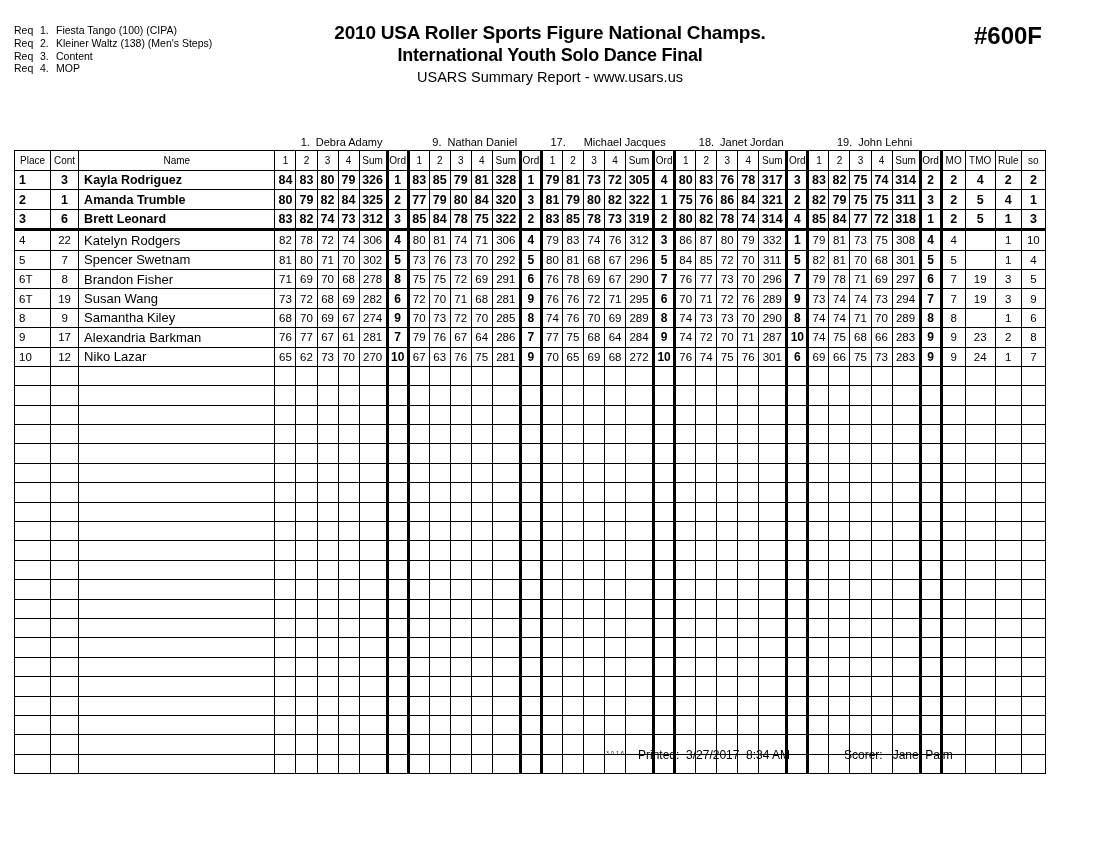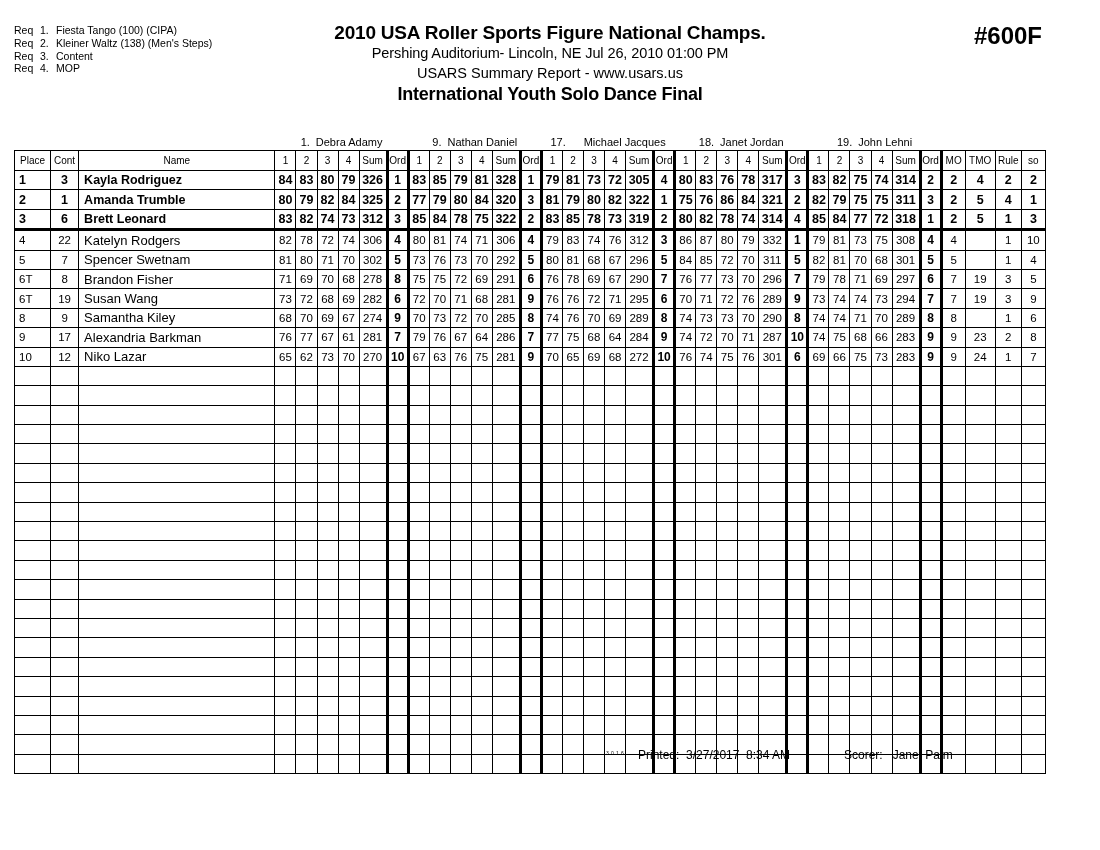--- a/index.html
+++ b/index.html
@@ -140,23 +140,22 @@
 
 <div id="req-block">
     <span class="req-line"><span class="req-label">Req</span><span class="req-num">1.</span><span>Fiesta Tango (100) (CIPA)</span></span>
     <span class="req-line"><span class="req-label">Req</span><span class="req-num">2.</span><span>Kleiner Waltz (138) (Men's Steps)</span></span>
     <span class="req-line"><span class="req-label">Req</span><span class="req-num">3.</span><span>Content</span></span>
     <span class="req-line"><span class="req-label">Req</span><span class="req-num">4.</span><span>MOP</span></span>
   </div>
 
 <div id="title-block">
   <div id="event-title">2010 USA Roller Sports Figure National Champs.</div>
-  <div id="venue-line">Pershing Auditorium- Lincoln, NE  Jul 26, 2010  01:00 PM</div>
+  <div id="division-title">International Youth Solo Dance Final</div>
   <div id="report-line">USARS Summary Report - www.usars.us</div>
-  <div id="division-title">International Youth Solo Dance Final</div>
 </div>
 <div id="event-code">#600F</div>
 
 <div id="sheet">
   <table class="grid">
     <colgroup id="cg">
         <col style="width: 36px;">
         <col style="width: 28px;">
         <col style="width: 196px;">
         <col style="width: 21px;">

